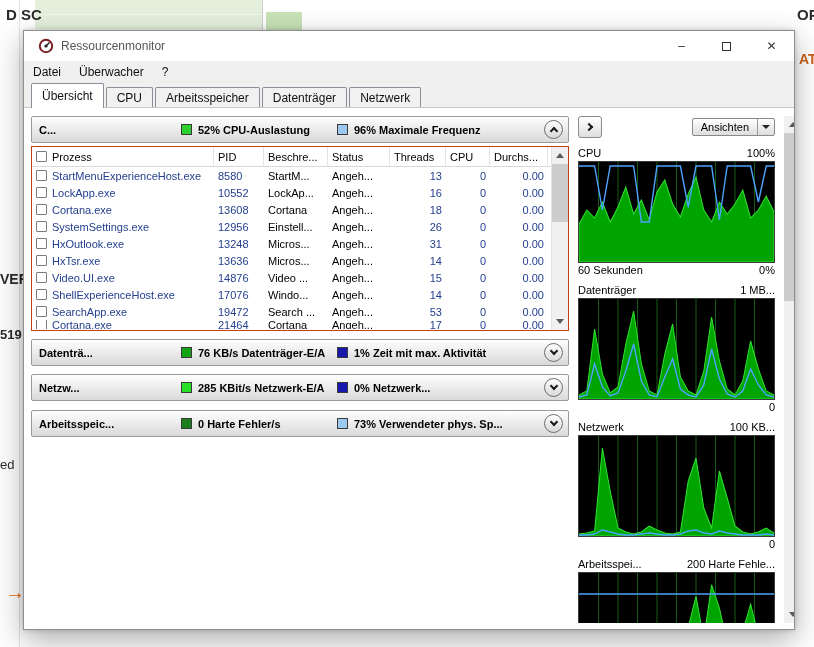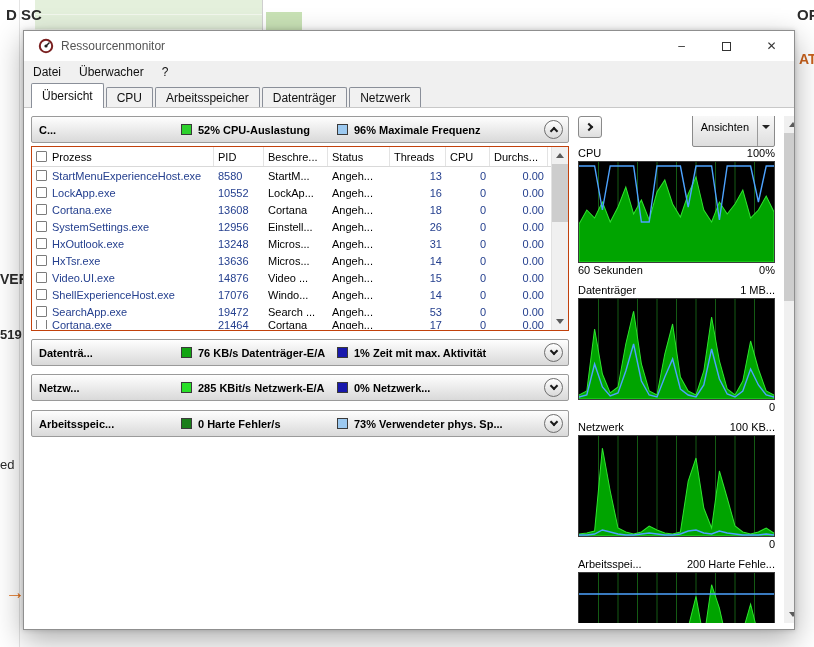--- a/index.html
+++ b/index.html
@@ -77,21 +77,21 @@
   .tri{width:0;height:0;display:block}
   .tri.up{border-left:4px solid transparent;border-right:4px solid transparent;border-bottom:5px solid #5a5a5a}
   .tri.down{border-left:4px solid transparent;border-right:4px solid transparent;border-top:5px solid #5a5a5a}
 
   
   .rp-top{display:flex;height:22px;flex:0 0 auto;margin-bottom:9px;align-items:center}
   .expand-btn{width:24px;height:22px;border:1px solid #8a8a8a;border-radius:3px;
     background:linear-gradient(#fff,#dedede);display:flex;align-items:center;justify-content:center}
   .expand-btn b{width:6px;height:6px;border-right:2px solid #1a1a1a;border-bottom:2px solid #1a1a1a;
     transform:rotate(-45deg);display:block;margin-left:-2px}
-  .views-btn{margin-left:auto;height:40px;border:1px solid #8a8a8a;border-radius:2px;
+  .views-btn{margin-left:auto;height:18px;border:1px solid #8a8a8a;border-radius:2px;
     background:linear-gradient(#fff,#dedede);display:flex;align-items:center;font-size:11px;color:#000}
   .views-main{padding:0 8px}
   .views-arrow{width:17px;height:100%;border-left:1px solid #9a9a9a;display:flex;align-items:center;justify-content:center}
   .tri-dd{width:0;height:0;border-left:4px solid transparent;border-right:4px solid transparent;border-top:4px solid #222}
 
   .chart-label{display:flex;font-size:11px;color:#000;margin-bottom:2px;flex:0 0 auto}
   .chart-label .maxv{margin-left:auto}
   .chart{height:102px;flex:0 0 auto;background:#000;border:1px solid #3a3a3a;position:relative;overflow:hidden}
   .chart svg{position:absolute;inset:0;width:100%;height:100%;display:block}
   .chart.mem{height:80px}

